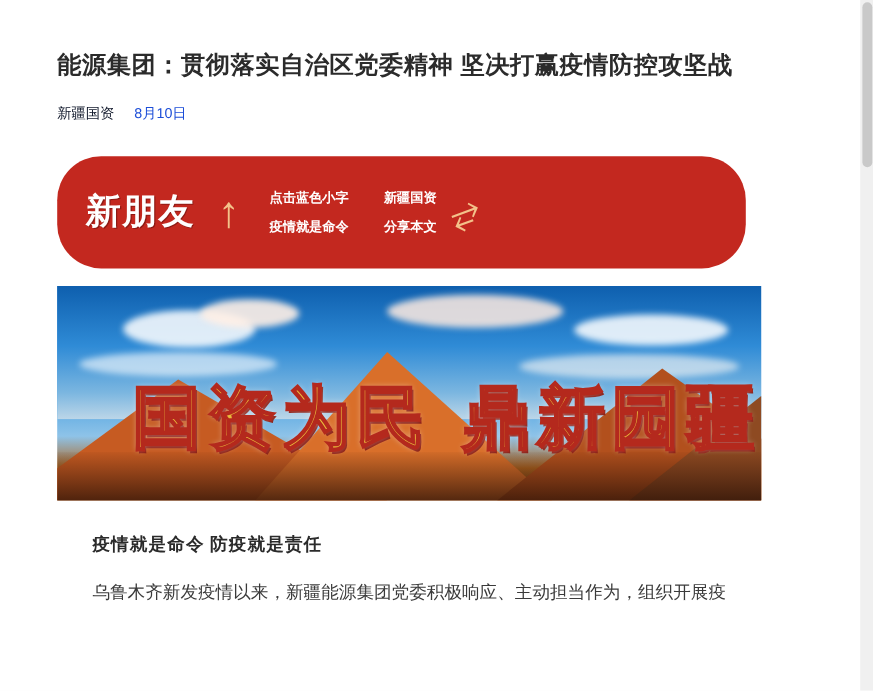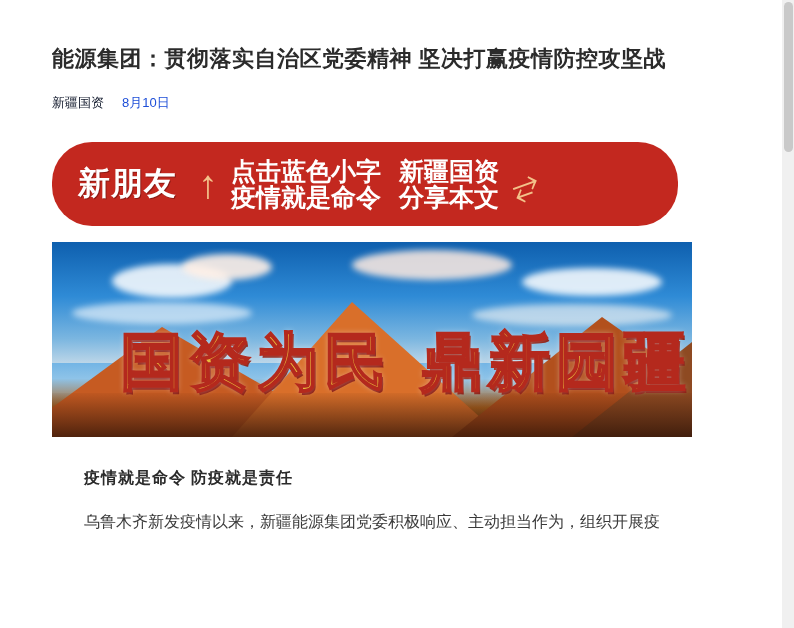--- a/index.html
+++ b/index.html
@@ -72,21 +72,21 @@
   }
   .meta .date {
     color: #1d4ed8;
   }
 
   
   .banner {
     position: relative;
     margin-top: 30px;
     width: 626px;
-    height: 84px;
+    height: 102px;
     background: #c3281f;
     border-radius: 40px;
     display: flex;
     align-items: flex-end;
     overflow: hidden;
   }
   .banner .seg {
     display: flex;
     align-items: center;
     height: 100%;
@@ -104,23 +104,23 @@
     margin: 0 4px 0 14px;
     text-align: center;
     color: #f3c28a;
     font-size: 40px;
     line-height: 40px;
   }
   .banner .two-lines {
     display: flex;
     flex-direction: column;
     justify-content: center;
-    margin-left: 2px;
+    margin-left: 16px;
     color: #ffffff;
-    font-size: 25px;
+    font-size: 12px;
     line-height: 26px;
     font-weight: bold;
   }
   .banner .arrow-curve {
     margin-left: 12px;
     color: #f3c28a;
     font-size: 34px;
     line-height: 34px;
     transform: rotate(-20deg);
   }

